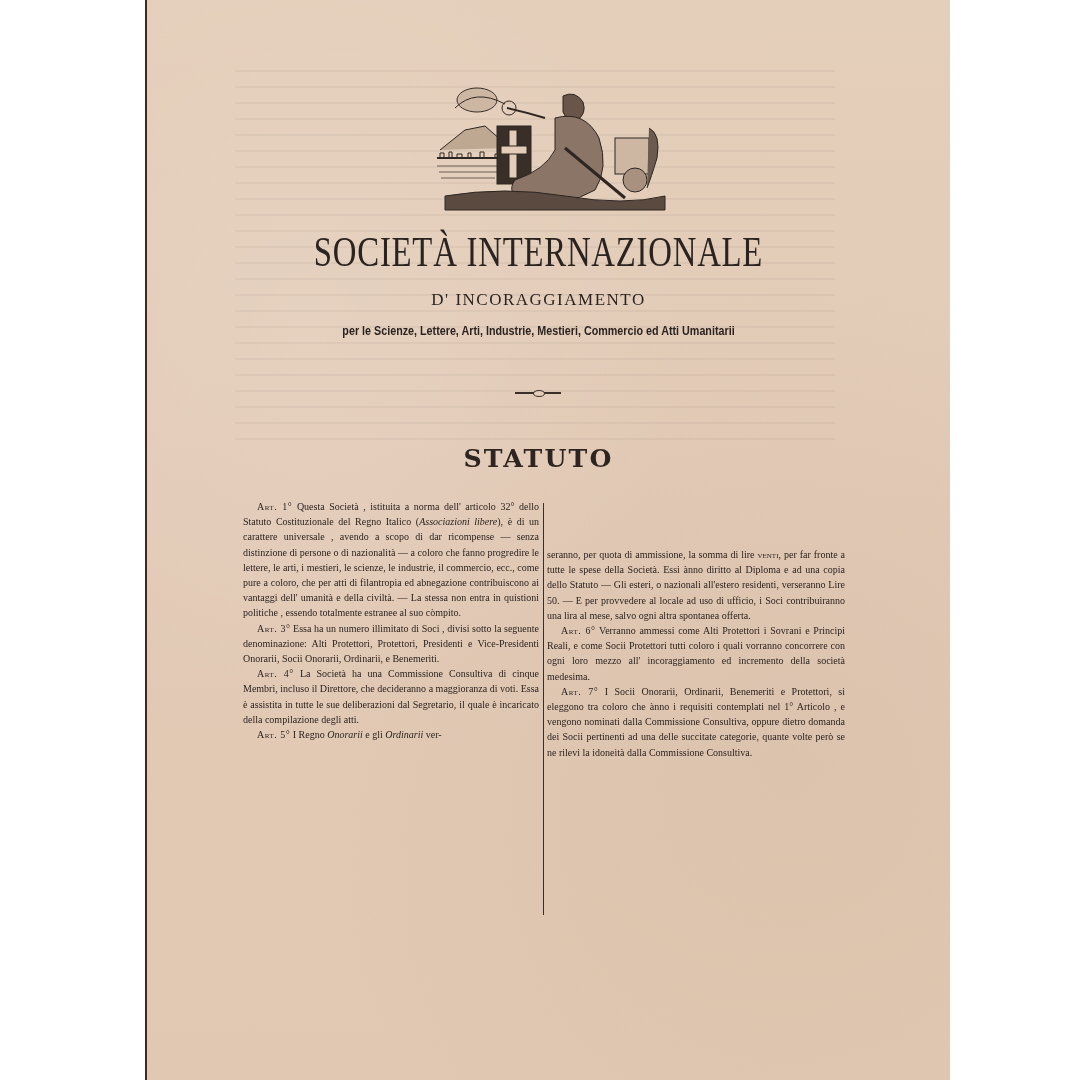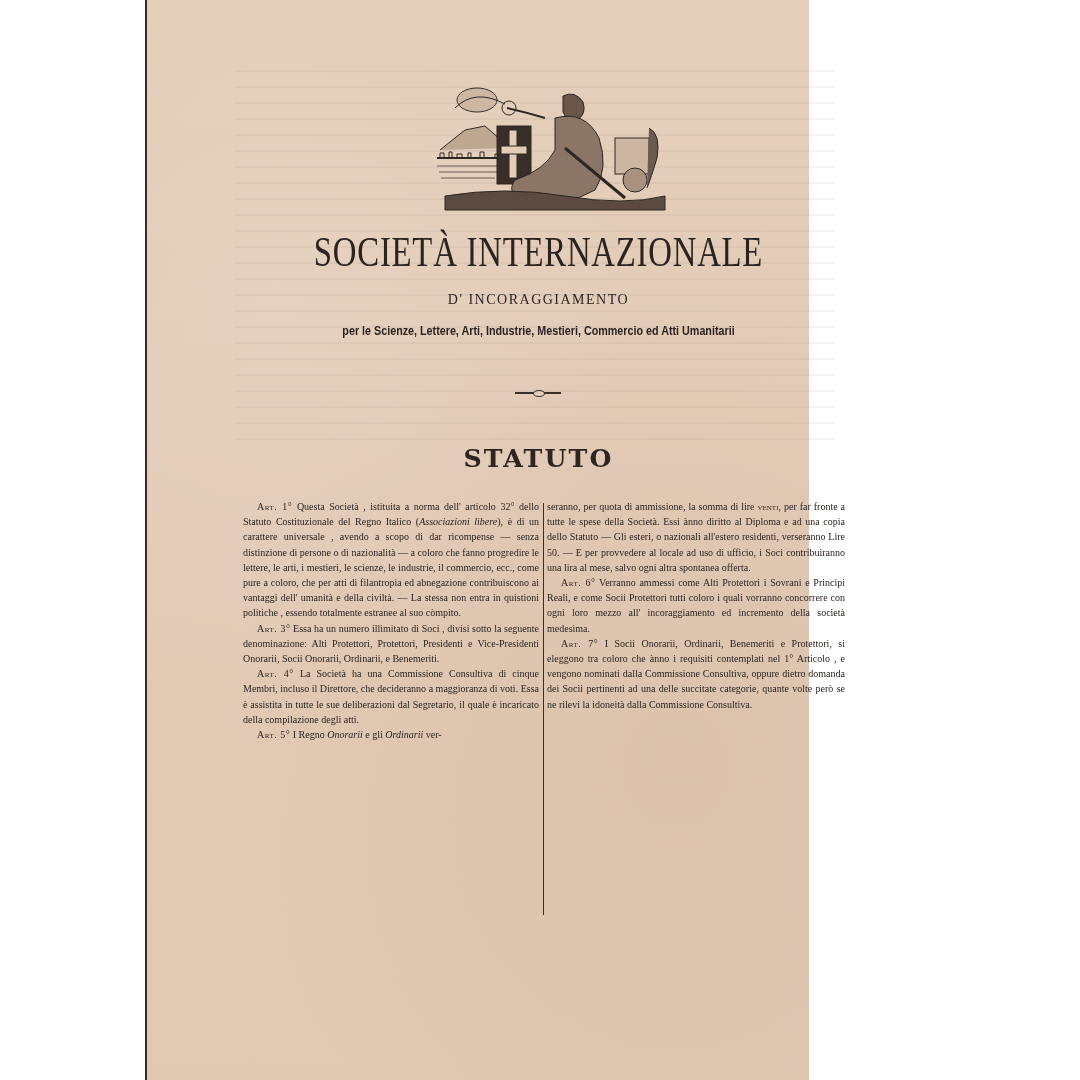--- a/index.html
+++ b/index.html
@@ -1,40 +1,40 @@
 <!DOCTYPE html>
 <html><head>
 <meta charset="utf-8">
 <style>
   html, body { margin:0; padding:0; }
   body {
     width:1080px; height:1080px; background:#ffffff; position:relative; overflow:hidden;
     font-family:"DejaVu Serif", serif;
   }
   .page {
-    position:absolute; left:145px; top:0; width:664px; height:1080px;
+    position:absolute; left:145px; top:0; width:805px; height:1080px;
     background:#e3cdb9;
     background-image:
       radial-gradient(circle at 20% 30%, rgba(255,255,255,0.10) 0, rgba(255,255,255,0) 40%),
       radial-gradient(circle at 80% 70%, rgba(160,120,90,0.08) 0, rgba(0,0,0,0) 50%),
       linear-gradient(180deg, #e4cfbb 0%, #e2cab6 50%, #e0c8b2 100%);
     box-shadow: inset 2px 0 0 #3a2a22;
   }
   .engraving {
     position:absolute; left:290px; top:78px; width:232px; height:136px;
   }
   .title {
     position:absolute; left:0; width:787px; top:228px; text-align:center;
     font-family:"Liberation Serif", serif; font-size:42px; color:#2b2320;
     letter-spacing:1px; transform:scaleX(0.78); transform-origin:center;
     line-height:48px;
   }
   .subtitle {
     position:absolute; left:0; width:787px; top:290px; text-align:center;
-    font-family:"Liberation Serif", serif; font-size:14px; color:#2b2320;
+    font-family:"Liberation Serif", serif; font-size:17px; color:#2b2320;
     letter-spacing:1.5px; line-height:20px;
   }
   .tagline {
     position:absolute; left:0; width:787px; top:323px; text-align:center;
     font-family:"Liberation Sans", sans-serif; font-weight:bold; font-size:12.5px; color:#2b2320;
     transform:scaleX(0.86); transform-origin:center; line-height:16px;
   }
   .seat {
     position:absolute; left:0; width:787px; top:354px; text-align:center;
     font-family:"Liberation Serif", serif; font-size:14.5px; color:#2b2320; line-height:18px;
@@ -50,21 +50,21 @@
     position:absolute; left:0; width:787px; top:444px; text-align:center;
     font-family:"DejaVu Serif", serif; font-weight:bold; font-size:24px; color:#2e2522;
     letter-spacing:2px; line-height:30px; transform:scaleX(1.05); transform-origin:center;
   }
   .col {
     position:absolute; top:499px; width:296px;
     font-family:"Liberation Serif", serif; font-size:10px; line-height:15.2px; color:#2b2320;
     text-align:justify;
   }
   .col.left { left:98px; }
-  .col.right { left:402px; width:298px; }
+  .col.right { left:402px; width:298px;margin-top:48px; }
   .col-rule {
     position:absolute; left:398px; top:503px; width:1px; height:412px; background:#3a2e28;
   }
   .para { margin:0; text-indent:14px; }
   .para.noindent { text-indent:0; }
   .art { font-variant:small-caps; letter-spacing:0.5px; }
   .sc { font-variant:small-caps; }
   i { font-style:italic; }
   .bleed {
     position:absolute; left:90px; top:70px; width:600px; height:380px; opacity:0.06;

